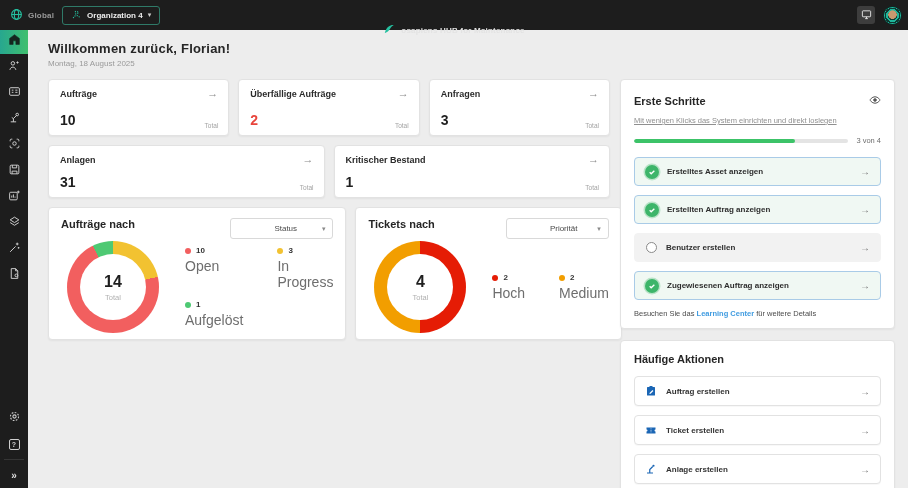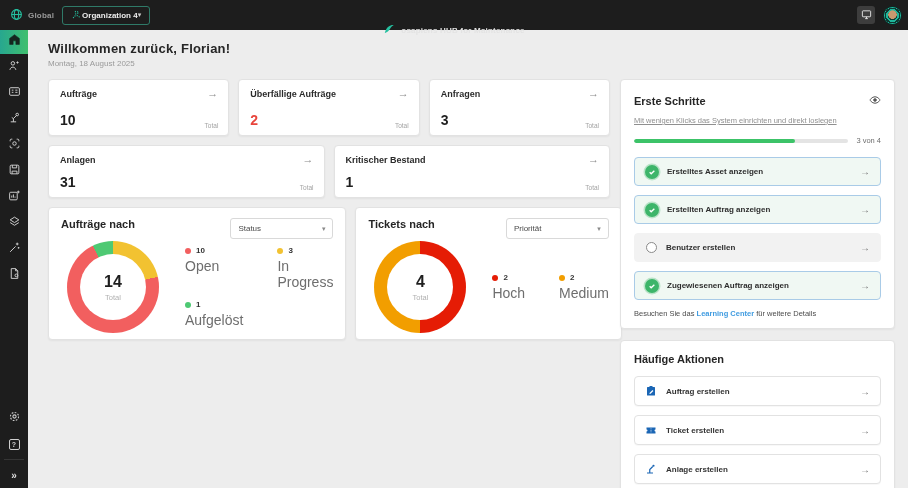--- a/index.html
+++ b/index.html
@@ -12,21 +12,21 @@
   }
   
   .topbar {
     position: absolute; top: 0; left: 0; right: 0; height: 30px;
     background: #1d1d1d; display: flex; align-items: center;
     padding: 0 6px 0 10px; z-index: 10;
   }
   .tb-left { display: flex; align-items: center; gap: 8px; }
   .tb-global { display: flex; align-items: center; gap: 5px; color: #9a9a9a; font-size: 8px; font-weight: 600; letter-spacing: .2px; }
   .org-box {
-    display: flex; align-items: center; height: 19px;
+    display: flex; align-items: center; gap: 5px; height: 19px;
     border: 1px solid #2f7a68; border-radius: 3px; padding: 0 8px;
     color: #ececec; font-size: 8px; font-weight: 600; cursor: pointer;
   }
   .org-caret { color: #cfcfcf; font-size: 7px; }
   .tb-center {
     position: absolute; left: 50%; top: 16px; height: 28px; transform: translateX(-50%);
     display: flex; align-items: center; gap: 6px;
     color: #e3e3e3; font-size: 8px; font-weight: 600; letter-spacing: .2px;
   }
   .tb-right { margin-left: auto; display: flex; align-items: center; gap: 8px; }
@@ -85,21 +85,21 @@
   .kpi-total { position: absolute; right: 10px; bottom: 6px; font-size: 6.5px; color: #a3a3a3; }
   
   .donut-row { display: flex; gap: 9px; }
   .donut-card { flex: 1; height: 133px; padding: 10px 12px; }
   .donut-head { display: flex; align-items: flex-start; justify-content: space-between; }
   .donut-title { font-size: 11px; font-weight: 700; color: #262626; }
   .select-box {
     width: 103px; height: 21px; border: 1px solid #d9d9d9; border-radius: 3px;
     display: flex; align-items: center; padding: 0 7px; cursor: pointer; background: #fff;
   }
-  .select-label { font-size: 8px; color: #4a4a4a; }
+  .select-label { font-size: 8px; color: #4a4a4a; margin-left: 36px; }
   .select-caret { margin-left: auto; color: #8a8a8a; font-size: 7px; }
   .donut-body { display: flex; align-items: center; margin-top: 2px; }
   .donut { width: 92px; height: 92px; border-radius: 50%; position: relative; flex: none; margin-left: 6px; }
   .donut::after {
     content: ""; position: absolute; inset: 13px; background: #fff; border-radius: 50%;
   }
   .donut-center {
     position: absolute; inset: 0; z-index: 2; display: flex; flex-direction: column;
     align-items: center; justify-content: center;
   }

